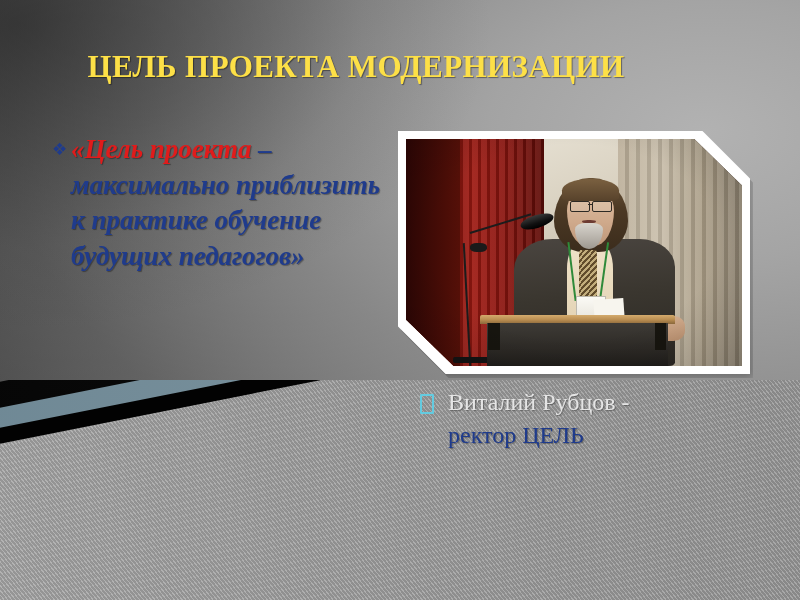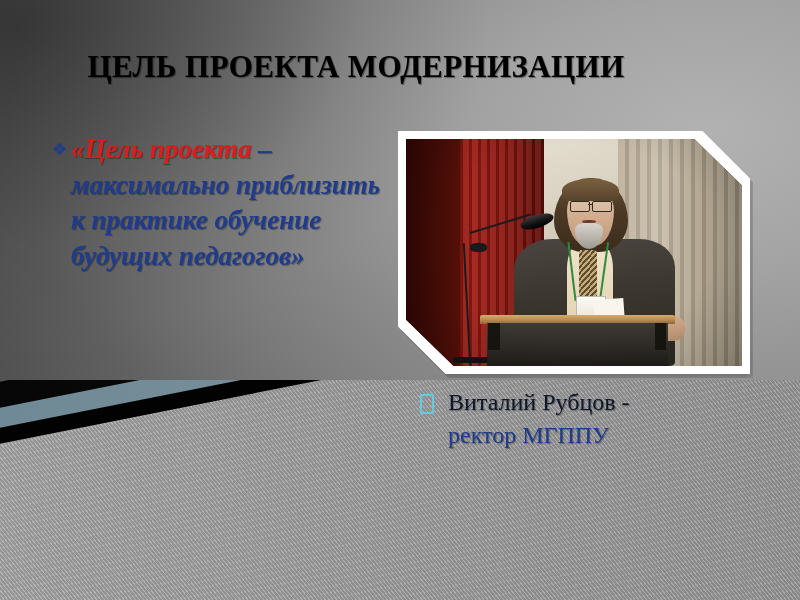--- a/index.html
+++ b/index.html
@@ -113,21 +113,21 @@
     transform-origin: left bottom;
   }
 
   
   .title {
     position: absolute;
     left: 0;
     top: 50px;
     width: 712px;
     text-align: center;
-    color: #000000;
+    color: #fde047;
     font-size: 31px;
     font-weight: bold;
     letter-spacing: 0.4px;
     line-height: 1.1;
     text-shadow: 1px 1px 1px rgba(0,0,0,0.42);
     white-space: nowrap;
   }
 
   
   .body-block {
@@ -379,21 +379,21 @@
     border-radius: 1px;
   }
   .caption-text {
     flex: 1 1 auto;
     font-size: 24px;
     line-height: 1.38;
     color: #1F3B8C;
     text-shadow: 1px 1px 1px rgba(0,0,0,0.30);
   }
   .caption-text .hl {
-    color: #0f172a;
+    color: #e5e5e5;
   }
 </style>
 </head>
 <body>
 
 <div class="slide">
 
   <div class="bg-base"></div>
   <div class="bg-topleft-dark"></div>
 
@@ -446,16 +446,16 @@
       <div class="ph ph-podium-top"></div>
       <div class="ph ph-podium-body"></div>
       <div class="ph ph-podium-leg-l"></div>
       <div class="ph ph-podium-leg-r"></div>
       <div class="ph ph-vignette"></div>
     </div>
   </div>
 
   <div class="caption">
     <span class="caption-mark"></span>
-    <span class="caption-text"><span class="hl">Виталий Рубцов -</span><br><span>ректор МГППУ</span></span>
+    <span class="caption-text"><span class="hl">Виталий Рубцов -</span><br><span>ректор ЦЕЛЬ</span></span>
   </div>
 
 </div>
 
 </body></html>

